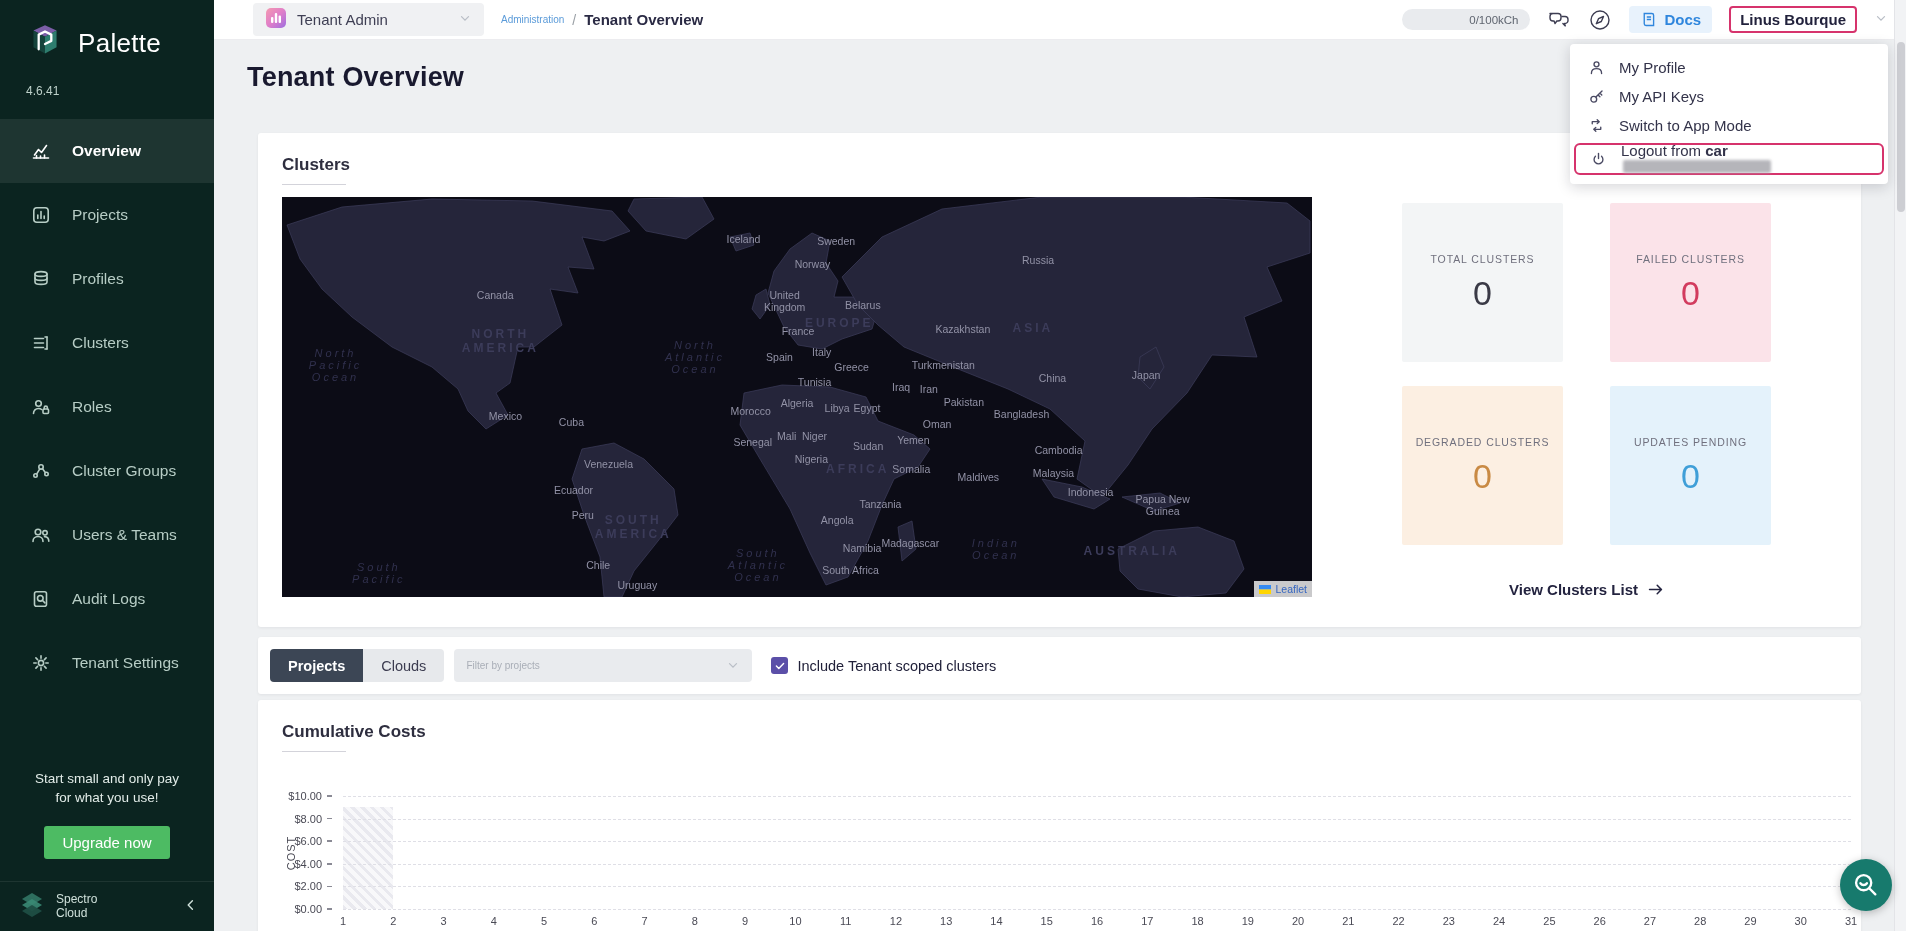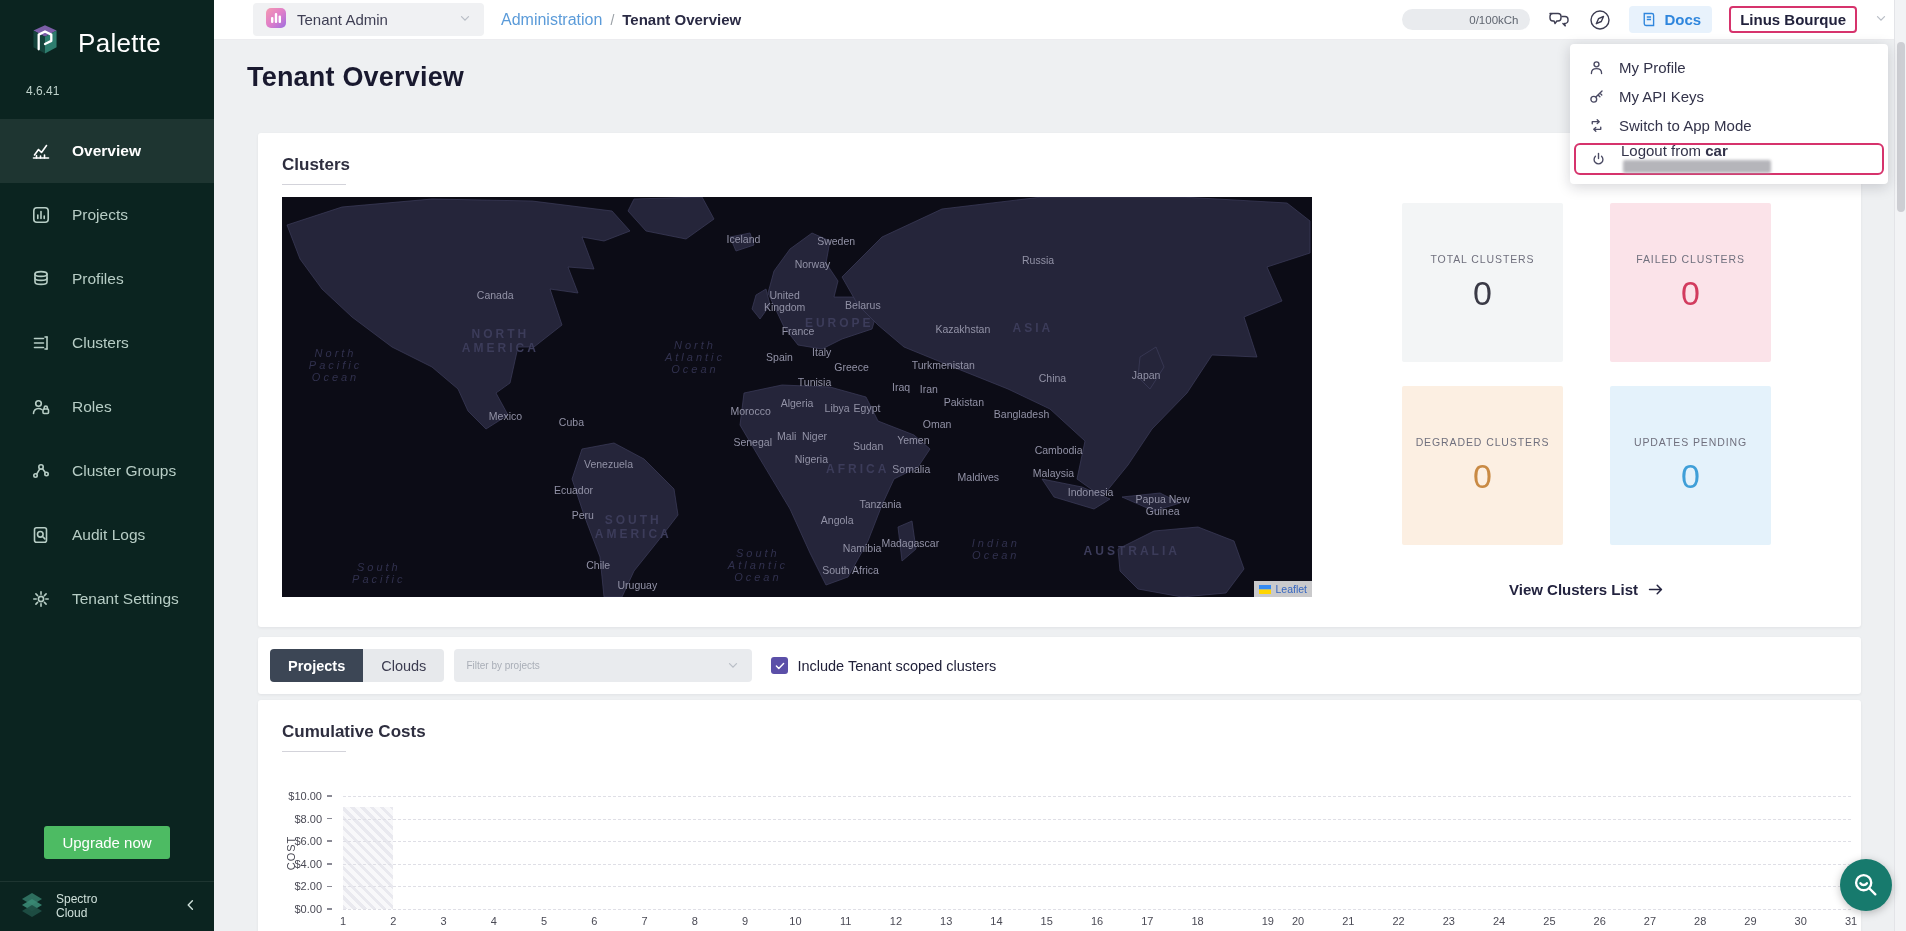--- a/index.html
+++ b/index.html
@@ -26,21 +26,21 @@
   .collapse { color:#cfe0da; font-size:16px; cursor:pointer; background:none; border:none; }
 
   
   .main { flex:1; display:flex; flex-direction:column; background:#eef0f2; min-width:0; }
   .topbar { height:40px; background:#fff; display:flex; align-items:center; padding:0 18px 0 39px; border-bottom:1px solid #ececef; flex:none; }
   .proj-pill { display:flex; align-items:center; gap:10px; background:#f0f1f3; border-radius:4px; height:33px; width:231px; padding:0 12px; cursor:pointer; }
   .proj-pill .plabel { flex:1; font-size:15px; color:#3f3f54; }
   .chev { color:#b9bec6; }
   .chev svg { width:14px; height:14px; stroke:currentColor; fill:none; stroke-width:1.8; stroke-linecap:round; }
   .crumbs { display:flex; align-items:center; gap:8px; margin-left:17px; }
-  .crumb-link { color:#5b9bd9; font-size:16px; cursor:pointer; }
+  .crumb-link { color:#5b9bd9; font-size:10px; cursor:pointer; }
   .crumb-sep { color:#9aa0a6; font-size:14px; }
   .crumb-cur { color:#2a2a44; font-size:15px; font-weight:700; }
   .tb-right { margin-left:auto; display:flex; align-items:center; gap:17px; }
   .usage-pill { background:#e9ebee; border-radius:999px; width:128px; height:21px; display:flex; align-items:center; justify-content:flex-end; padding-right:12px; font-size:11.5px; color:#5f6570; cursor:default; }
   .tb-ic { width:24px; height:24px; color:#3d3d52; cursor:pointer; display:inline-flex; }
   .tb-ic svg { width:24px; height:24px; stroke:currentColor; fill:none; stroke-width:1.4; stroke-linecap:round; stroke-linejoin:round; }
   .docs-btn { display:flex; align-items:center; gap:7px; background:#e8f2fc; border:none; border-radius:4px; height:27px; padding:0 11px; color:#2f86dd; font-size:15px; font-weight:600; cursor:pointer; font-family:inherit; }
   .docs-btn svg { width:17px; height:17px; stroke:currentColor; fill:none; stroke-width:1.6; }
   .user-box { border:2.5px solid #d6336c; border-radius:4px; padding:3px 9px; font-size:15px; font-weight:600; color:#22223c; cursor:pointer; background:#fff; }
 
@@ -187,39 +187,54 @@
               <circle cx="4.5" cy="14.5" r="1.7"></circle>
               <circle cx="15.5" cy="13" r="1.7"></circle>
               <path d="M8.8 7.8l-3 5M11.3 7.6l3 3.8"></path>
             </svg>
           </span>
           <span class="nav-lb">Cluster Groups</span>
         </div>
         <div class="nav-item">
           <span class="nav-ic">
             <svg viewBox="0 0 20 20">
+              <circle cx="7" cy="7" r="2.8"></circle>
+              <path d="M2 16.5c0-3 2.2-5 5-5s5 2 5 5"></path>
+              <circle cx="14" cy="7.8" r="2.2"></circle>
+              <path d="M13.5 11.6c2.4.2 4.3 2 4.3 4.6"></path>
+            </svg>
+          </span>
+          <span class="nav-lb">Users &amp; Teams</span>
+        </div>
+        <div class="nav-item">
+          <span class="nav-ic">
+            <svg viewBox="0 0 20 20">
               <rect x="3.5" y="2.8" width="12" height="14.4" rx="2"></rect>
               <circle cx="9.3" cy="9.3" r="2.8"></circle>
               <path d="M11.3 11.3l2.6 2.6"></path>
             </svg>
           </span>
           <span class="nav-lb">Audit Logs</span>
         </div>
         <div class="nav-item">
           <span class="nav-ic">
             <svg viewBox="0 0 20 20">
               <circle cx="10" cy="10" r="2.6"></circle>
               <path d="M10 2.8v2.4M10 14.8v2.4M2.8 10h2.4M14.8 10h2.4M4.9 4.9l1.7 1.7M13.4 13.4l1.7 1.7M15.1 4.9l-1.7 1.7M6.6 13.4l-1.7 1.7"></path>
             </svg>
           </span>
           <span class="nav-lb">Tenant Settings</span>
         </div>
       </nav>
     <div class="sb-spacer"></div>
     <div class="promo">
+      <div class="promo-text">
+        <div>Start small and only pay</div>
+        <div>for what you use!</div>
+      </div>
       <button class="upgrade-btn">Upgrade now</button>
     </div>
     <div class="sb-footer">
       <span>
         <svg width="28" height="28" viewBox="0 0 28 28">
             <polygon points="14,2 24,8 14,14 4,8" fill="#2e6e5e"></polygon>
             <polygon points="14,8 24,14 14,20 4,14" fill="#3a8a74" opacity=".9"></polygon>
             <polygon points="14,14 24,20 14,26 4,20" fill="#1f4f44" opacity=".95"></polygon>
           </svg>
       </span>
@@ -622,21 +637,21 @@
             <span class="xlab" style="left: 26.6667%;">9</span>
             <span class="xlab" style="left: 30%;">10</span>
             <span class="xlab" style="left: 33.3333%;">11</span>
             <span class="xlab" style="left: 36.6667%;">12</span>
             <span class="xlab" style="left: 40%;">13</span>
             <span class="xlab" style="left: 43.3333%;">14</span>
             <span class="xlab" style="left: 46.6667%;">15</span>
             <span class="xlab" style="left: 50%;">16</span>
             <span class="xlab" style="left: 53.3333%;">17</span>
             <span class="xlab" style="left: 56.6667%;">18</span>
-            <span class="xlab" style="left: 60%; margin-left: 20px;">19</span>
+            <span class="xlab" style="left: 60%;">19</span>
             <span class="xlab" style="left: 63.3333%;">20</span>
             <span class="xlab" style="left: 66.6667%;">21</span>
             <span class="xlab" style="left: 70%;">22</span>
             <span class="xlab" style="left: 73.3333%;">23</span>
             <span class="xlab" style="left: 76.6667%;">24</span>
             <span class="xlab" style="left: 80%;">25</span>
             <span class="xlab" style="left: 83.3333%;">26</span>
             <span class="xlab" style="left: 86.6667%;">27</span>
             <span class="xlab" style="left: 90%;">28</span>
             <span class="xlab" style="left: 93.3333%;">29</span>

